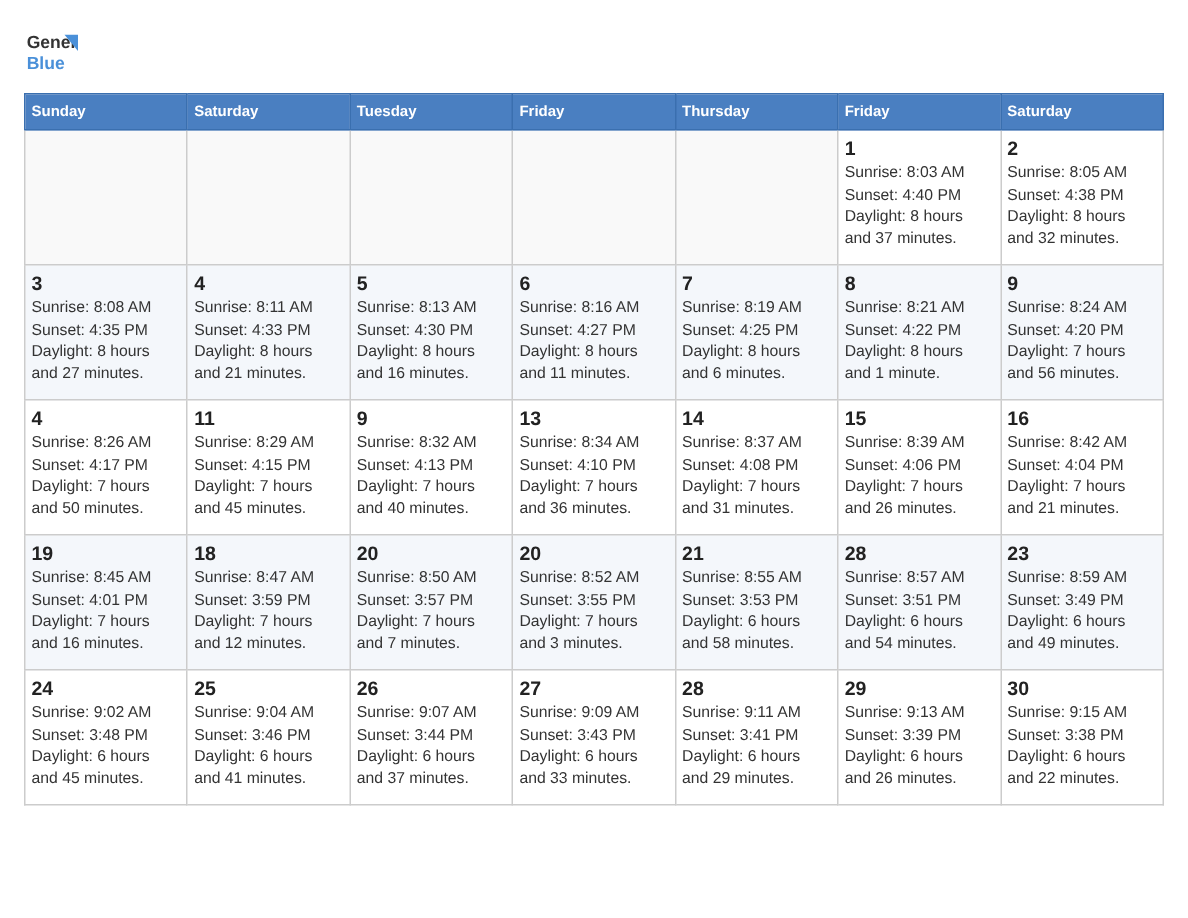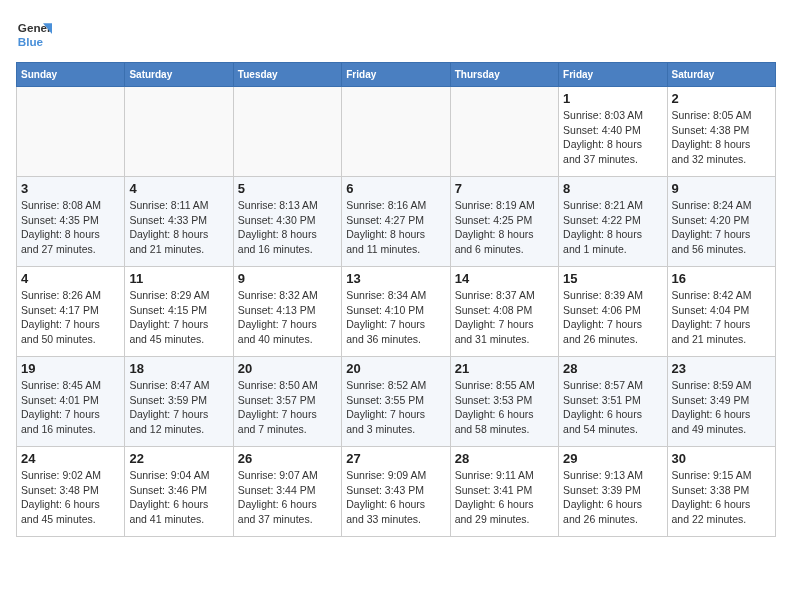--- a/index.html
+++ b/index.html
@@ -215,21 +215,21 @@
           <div class="day-num">23</div>
           <div class="day-info">Sunrise: 8:59 AM<br>Sunset: 3:49 PM<br>Daylight: 6 hours<br>and 49 minutes.</div>
         </td>
       </tr>
       <tr>
         <td>
           <div class="day-num">24</div>
           <div class="day-info">Sunrise: 9:02 AM<br>Sunset: 3:48 PM<br>Daylight: 6 hours<br>and 45 minutes.</div>
         </td>
         <td>
-          <div class="day-num">22</div>
+          <div class="day-num">25</div>
           <div class="day-info">Sunrise: 9:04 AM<br>Sunset: 3:46 PM<br>Daylight: 6 hours<br>and 41 minutes.</div>
         </td>
         <td>
           <div class="day-num">26</div>
           <div class="day-info">Sunrise: 9:07 AM<br>Sunset: 3:44 PM<br>Daylight: 6 hours<br>and 37 minutes.</div>
         </td>
         <td>
           <div class="day-num">27</div>
           <div class="day-info">Sunrise: 9:09 AM<br>Sunset: 3:43 PM<br>Daylight: 6 hours<br>and 33 minutes.</div>
         </td>

